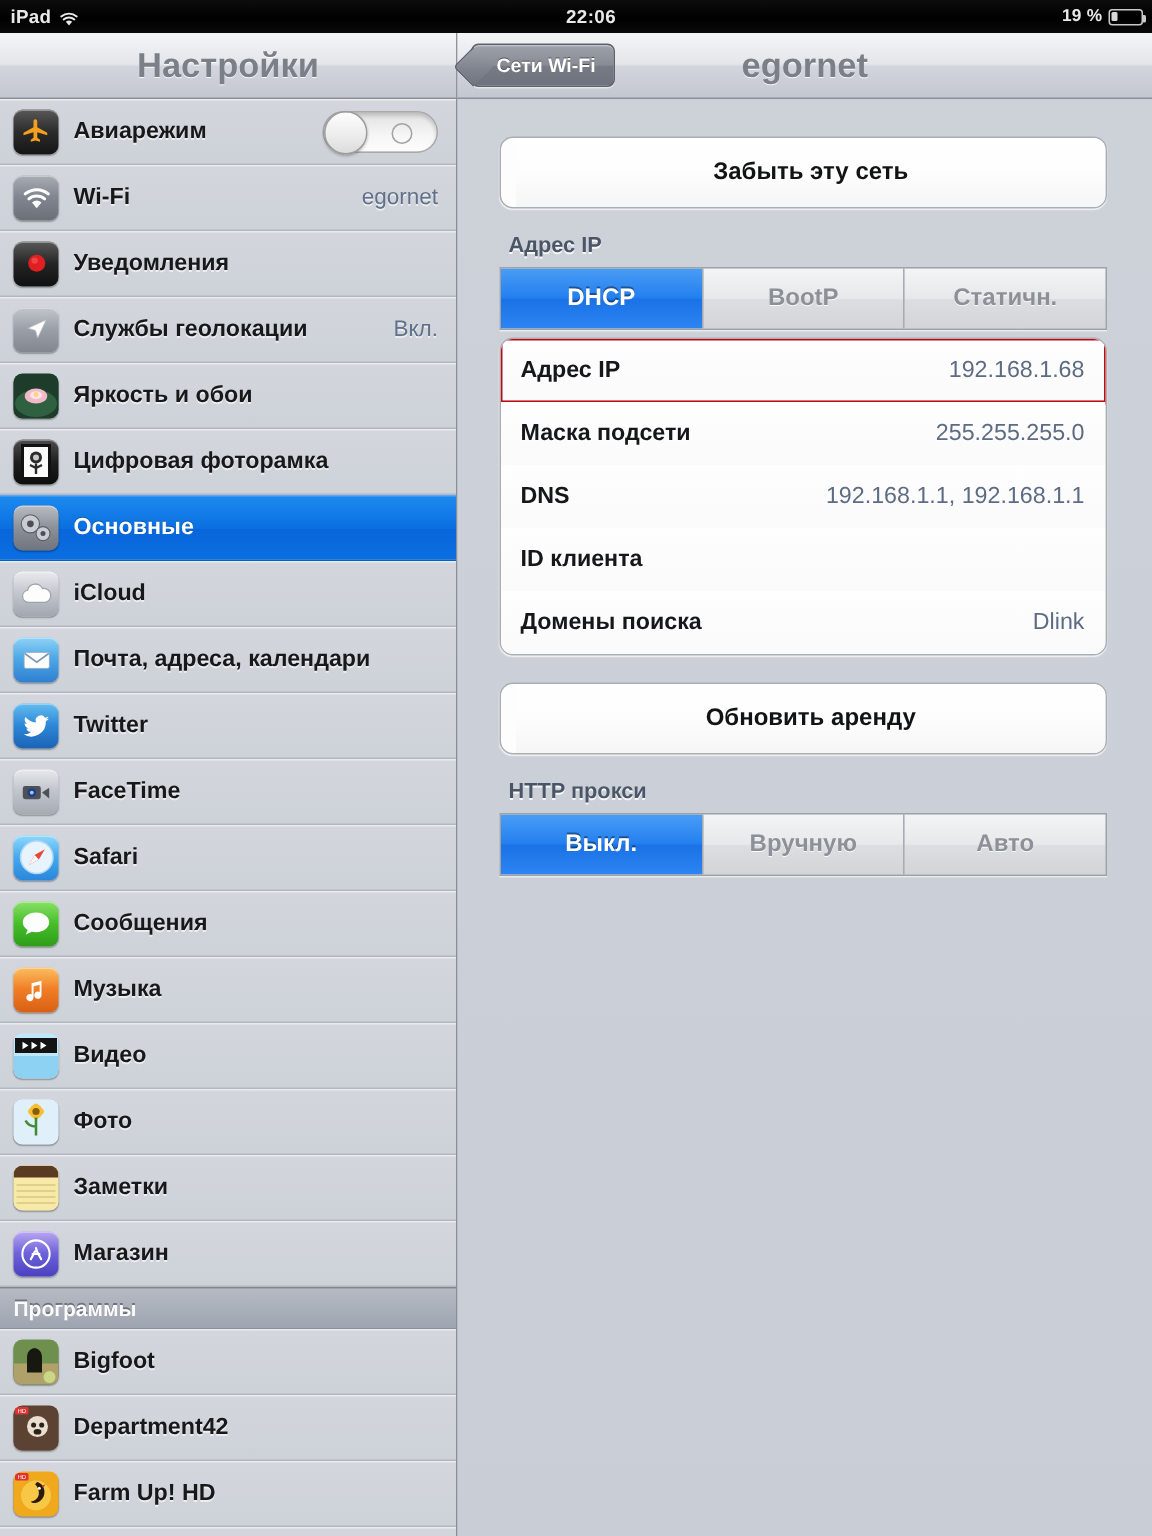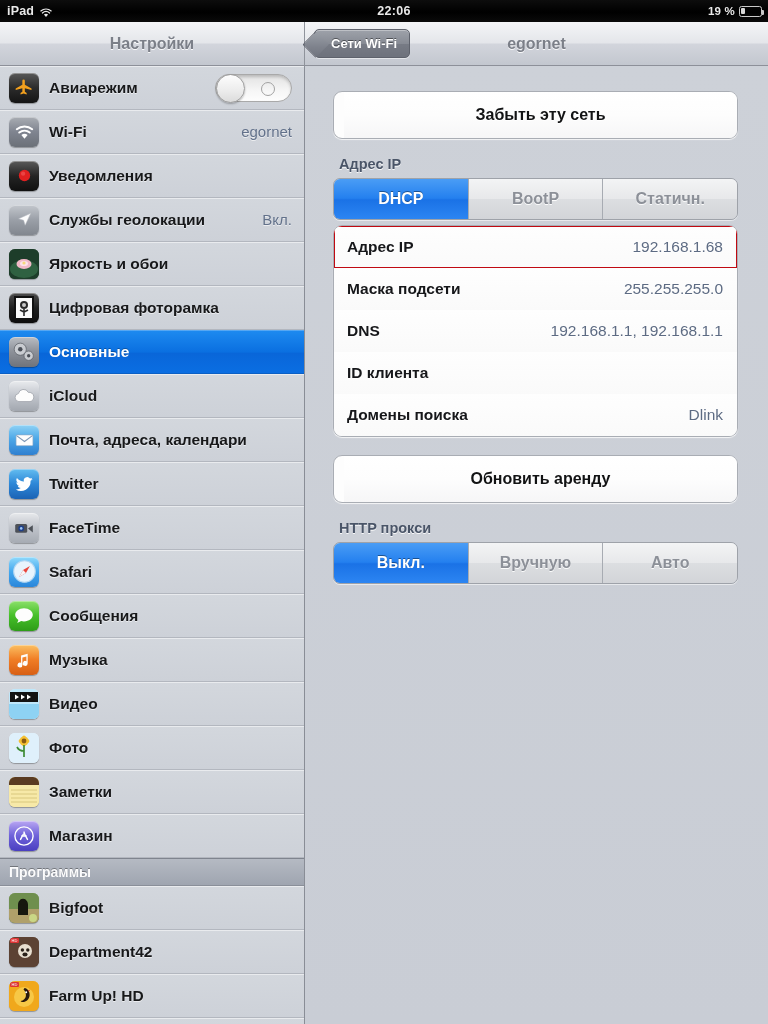--- a/index.html
+++ b/index.html
@@ -47,21 +47,21 @@
   .navbar{
     position:relative; height:44px;
     background:linear-gradient(to bottom,#f4f5f7 0%,#e4e6ea 48%,#d2d5dc 52%,#c3c7cf 100%);
     border-bottom:1px solid #8d9099;
     display:flex; align-items:center;
   }
   .navbar.left{ width:305px; border-right:1px solid #8f939b; }
   .navbar.right{ flex:1; }
   .nav-title{
     position:absolute; left:0; right:0; text-align:center;
-    font-size:16px; font-weight:bold; color:#7b7f88;
+    font-size:23px; font-weight:bold; color:#7b7f88;
     text-shadow:0 1px 0 rgba(255,255,255,.85);
     pointer-events:none;
   }
   .back-btn{
     position:relative; margin-left:9px; height:29px;
     display:flex; align-items:center; padding:0 12px 0 16px;
     background:linear-gradient(to bottom,#9ea2aa 0%,#878b94 50%,#777b85 51%,#6e727c 100%);
     color:#fff; font-size:13px; font-weight:bold;
     text-shadow:0 -1px 0 rgba(0,0,0,.45);
     border:1px solid #5e626c; border-radius:5px 5px 5px 5px;
@@ -165,21 +165,21 @@
     background:linear-gradient(to bottom,#ffffff 0%,#fdfdfd 50%,#f6f6f7 100%);
     cursor:pointer;
     margin-left:10px;
   }
   .grouplabel{
     font-size:14.5px; font-weight:bold; color:#4a5568;
     text-shadow:0 1px 0 rgba(255,255,255,.85);
     margin:17px 0 6px 6px;
   }
   .seg{
-    display:flex; height:42px; border-radius:7px; overflow:hidden;
+    display:flex; height:42px; border-radius:0; overflow:hidden;
     border:1px solid #9ea2a9;
     box-shadow:inset 0 1px 0 rgba(255,255,255,.55), 0 1px 0 rgba(255,255,255,.55);
   }
   .seg .s{
     flex:1; display:flex; align-items:center; justify-content:center;
     font-size:16px; font-weight:bold; color:#8c9098;
     text-shadow:0 1px 0 rgba(255,255,255,.9);
     background:linear-gradient(to bottom,#f3f4f5 0%,#e7e8ea 50%,#dcdee1 51%,#d2d4d8 100%);
     border-left:1px solid #a7abb2; cursor:pointer;
   }

